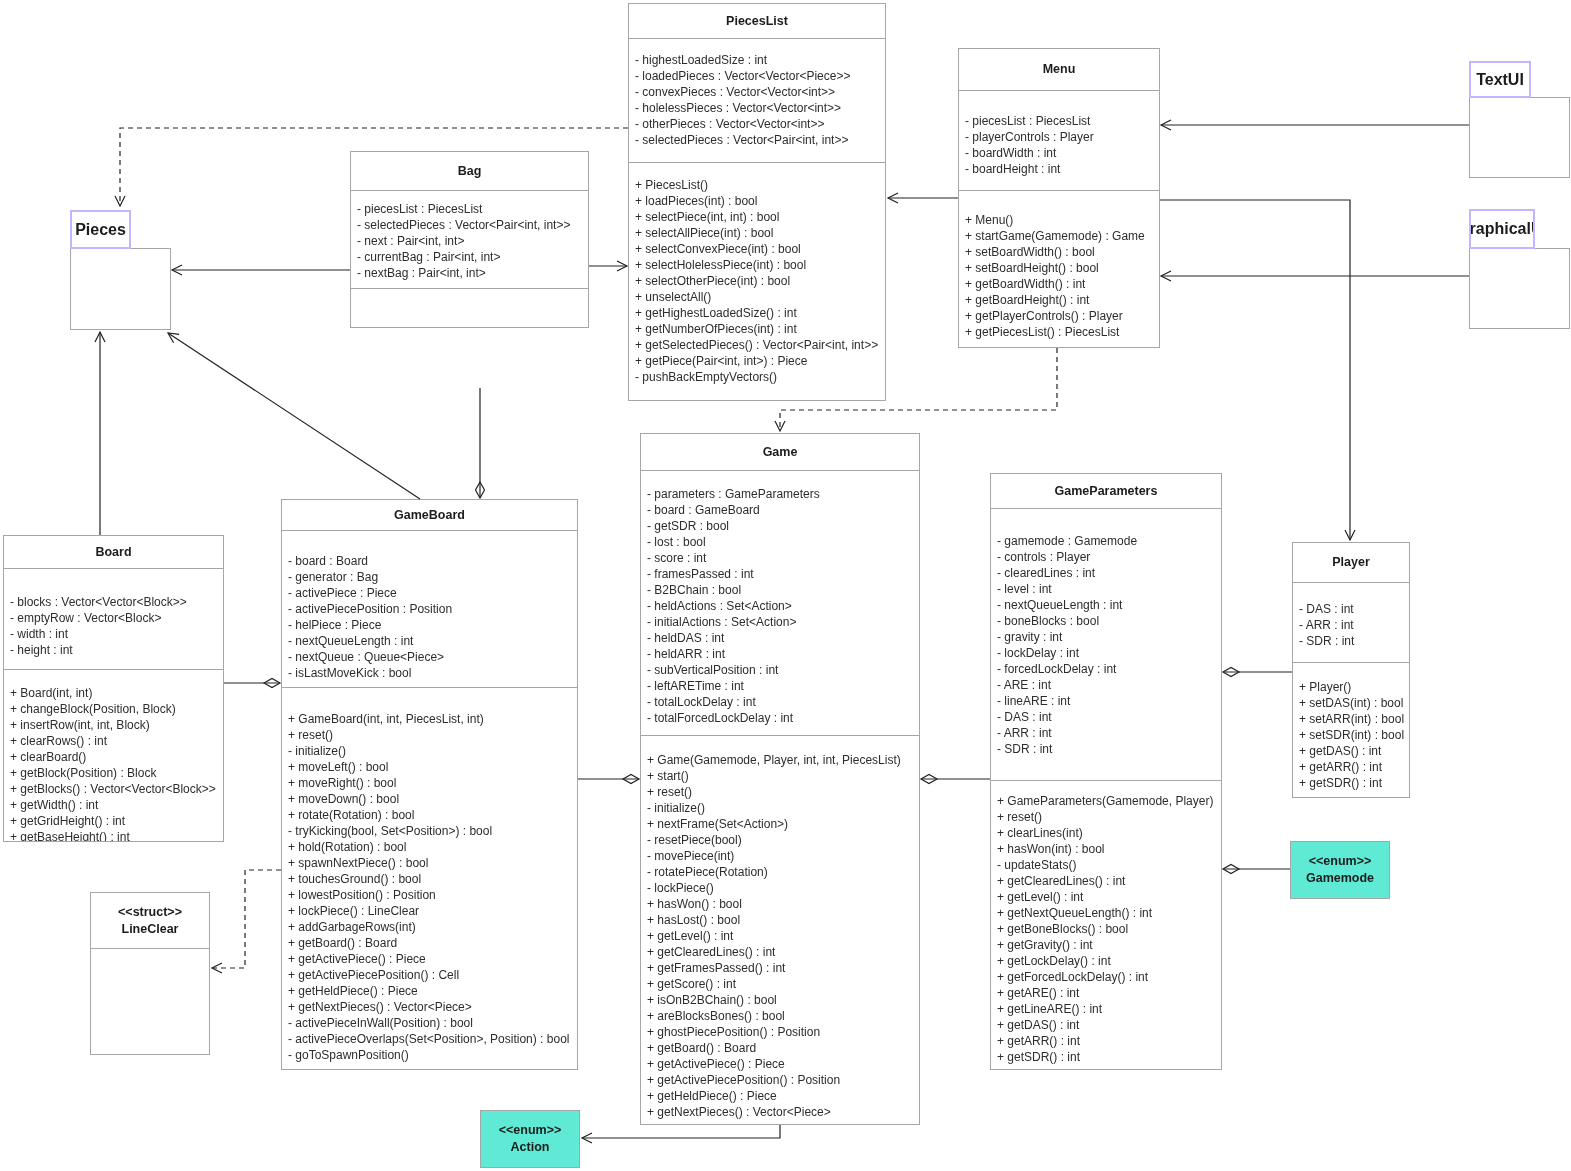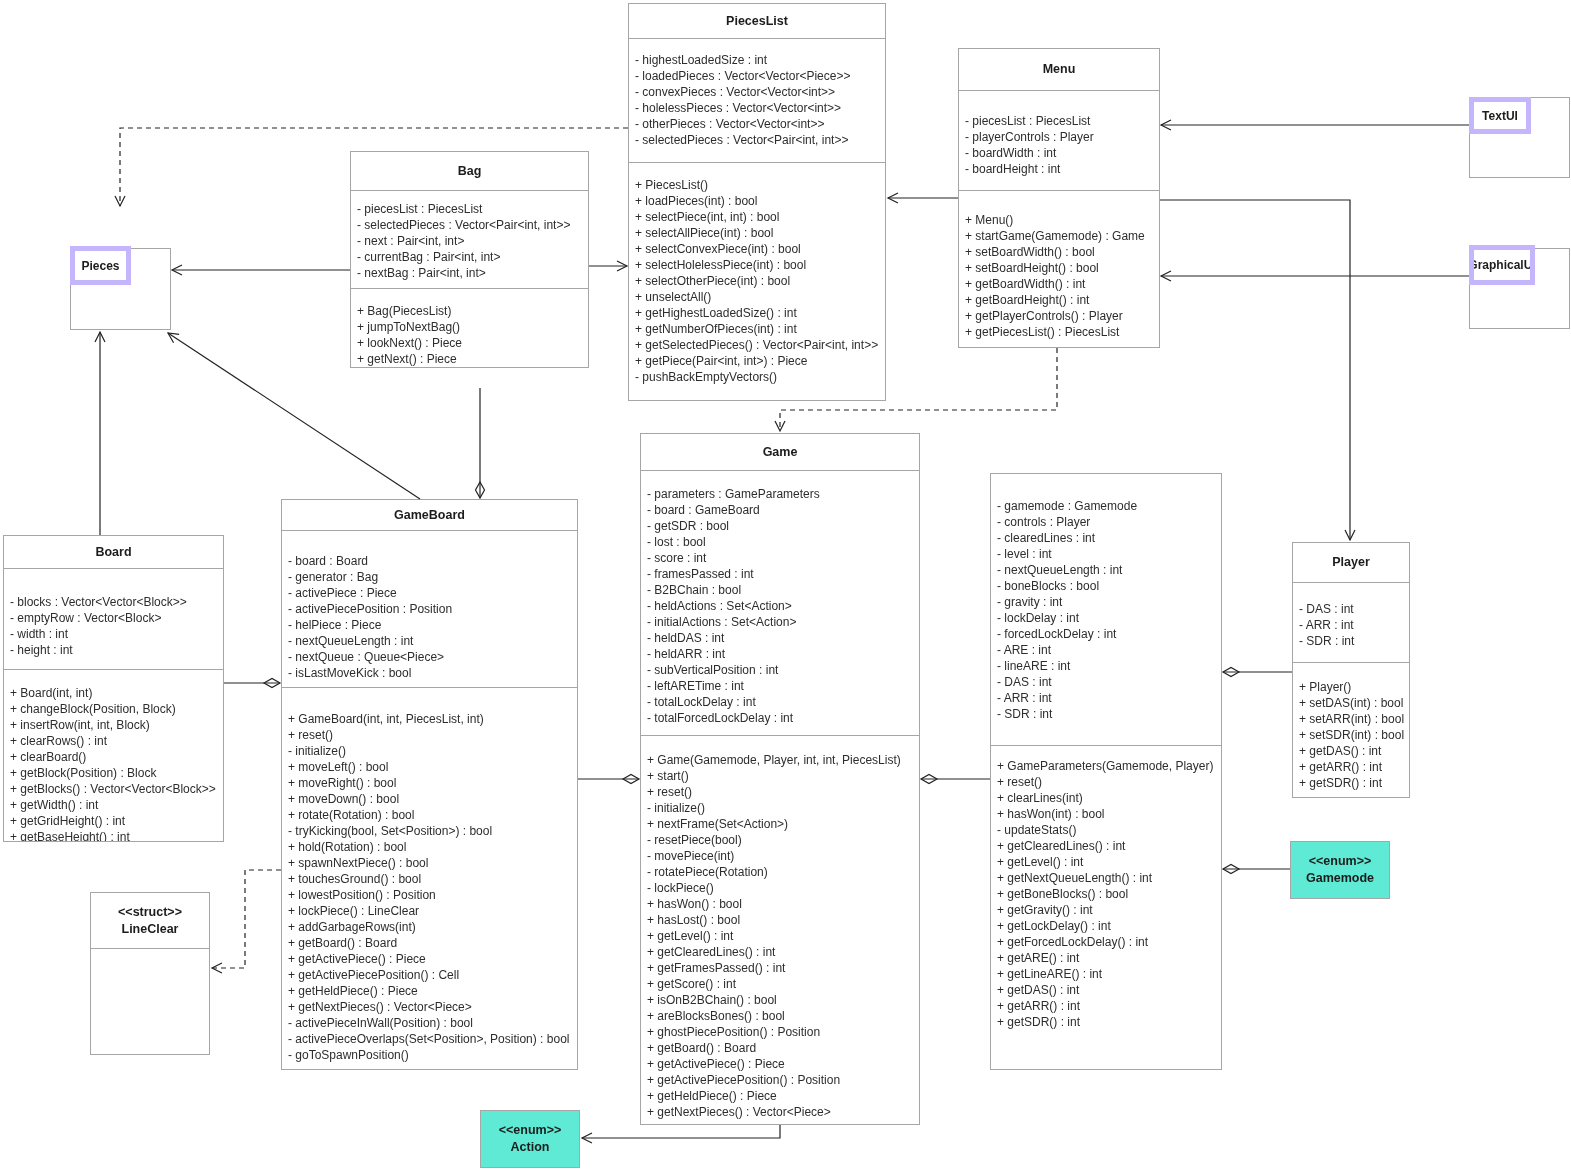--- a/index.html
+++ b/index.html
@@ -13,21 +13,21 @@
        align-items:center;justify-content:center;font-weight:bold;font-size:12.5px;
        color:#1c1c1c;line-height:17px;text-align:center;}
   .cls-attrs{flex:none;border-bottom:1px solid #a6a6a6;padding:14px 6px 4px;overflow:hidden;}
   .cls-methods{flex:1;padding:14px 6px 6px;overflow:hidden;}
   .m{line-height:16px;white-space:nowrap;}
 
   #cls-pieceslist{left:628px;top:3px;width:258px;height:398px}
   #cls-pieceslist .cls-title{height:35px}
   #cls-pieceslist .cls-attrs{height:124px;padding-top:13px}
 
-  #cls-bag{left:350px;top:151px;width:239px;height:217px}
+  #cls-bag{left:350px;top:151px;width:239px;height:177px}
   #cls-bag .cls-title{height:39px}
   #cls-bag .cls-attrs{height:98px;padding-top:10px}
 
   #cls-menu{left:958px;top:48px;width:202px;height:300px}
   #cls-menu .cls-title{height:42px}
   #cls-menu .cls-attrs{height:100px;padding-top:22px}
   #cls-menu .cls-methods{padding-top:21px}
 
   #cls-board{left:3px;top:535px;width:221px;height:307px}
   #cls-board .cls-title{height:33px}
@@ -51,23 +51,23 @@
 
   #cls-player{left:1292px;top:542px;width:118px;height:256px}
   #cls-player .cls-title{height:40px}
   #cls-player .cls-attrs{height:80px;padding-top:18px}
   #cls-player .cls-methods{padding-top:16px}
 
   #cls-lineclear{left:90px;top:892px;width:120px;height:163px}
   #cls-lineclear .cls-title{height:56px}
   #cls-lineclear .cls-attrs{height:82px;padding-top:13px}
 
-  .pkg-tab{position:absolute;border:5px solid #c4b5fd;background:#fff;display:flex;
-       align-items:center;justify-content:center;font-weight:bold;font-size:12px;
-       color:#1c1c1c;z-index:2;white-space:nowrap;overflow:hidden;margin-top:36px;}
+  .pkg-tab{position:absolute;border:2px solid #c4b5fd;background:#fff;display:flex;
+       align-items:center;justify-content:center;font-weight:bold;font-size:16px;
+       color:#1c1c1c;z-index:2;white-space:nowrap;overflow:hidden;}
   .pkg-body{position:absolute;border:1px solid #a6a6a6;background:#fff;z-index:1;}
   #pkg-pieces-tab{left:70px;top:210px;width:61px;height:39px}
   #pkg-pieces-body{left:70px;top:248px;width:101px;height:82px}
   #pkg-textui-tab{left:1469px;top:61px;width:62px;height:37px}
   #pkg-textui-body{left:1469px;top:97px;width:101px;height:81px}
   #pkg-graphicalui-tab{left:1469px;top:209px;width:66px;height:40px}
   #pkg-graphicalui-body{left:1469px;top:248px;width:101px;height:81px}
 
   .enum{position:absolute;border:1px solid #a6a6a6;background:#5eead4;display:flex;
        flex-direction:column;align-items:center;justify-content:center;font-weight:bold;
@@ -186,27 +186,20 @@
   </div>
 
   <div class="cls" id="cls-bag">
     <div class="cls-title">Bag</div>
     <div class="cls-attrs">
         <div class="m">- piecesList : PiecesList</div>
         <div class="m">- selectedPieces : Vector&lt;Pair&lt;int, int&gt;&gt;</div>
         <div class="m">- next : Pair&lt;int, int&gt;</div>
         <div class="m">- currentBag : Pair&lt;int, int&gt;</div>
         <div class="m">- nextBag : Pair&lt;int, int&gt;</div>
-      </div>
-    <div class="cls-methods">
-        <div class="m">+ Bag(PiecesList)</div>
-        <div class="m">+ jumpToNextBag()</div>
-        <div class="m">+ lookNext() : Piece</div>
-        <div class="m">+ getNext() : Piece</div>
-        <div class="m">- prepareNext()</div>
       </div>
   </div>
 
   <div class="cls" id="cls-menu">
     <div class="cls-title">Menu</div>
     <div class="cls-attrs">
         <div class="m">- piecesList : PiecesList</div>
         <div class="m">- playerControls : Player</div>
         <div class="m">- boardWidth : int</div>
         <div class="m">- boardHeight : int</div>
@@ -323,20 +316,21 @@
         <div class="m">+ ghostPiecePosition() : Position</div>
         <div class="m">+ getBoard() : Board</div>
         <div class="m">+ getActivePiece() : Piece</div>
         <div class="m">+ getActivePiecePosition() : Position</div>
         <div class="m">+ getHeldPiece() : Piece</div>
         <div class="m">+ getNextPieces() : Vector&lt;Piece&gt;</div>
       </div>
   </div>
 
   <div class="cls" id="cls-gameparameters">
+    <div class="cls-title">GameParameters</div>
     <div class="cls-attrs">
         <div class="m">- gamemode : Gamemode</div>
         <div class="m">- controls : Player</div>
         <div class="m">- clearedLines : int</div>
         <div class="m">- level : int</div>
         <div class="m">- nextQueueLength : int</div>
         <div class="m">- boneBlocks : bool</div>
         <div class="m">- gravity : int</div>
         <div class="m">- lockDelay : int</div>
         <div class="m">- forcedLockDelay : int</div>

